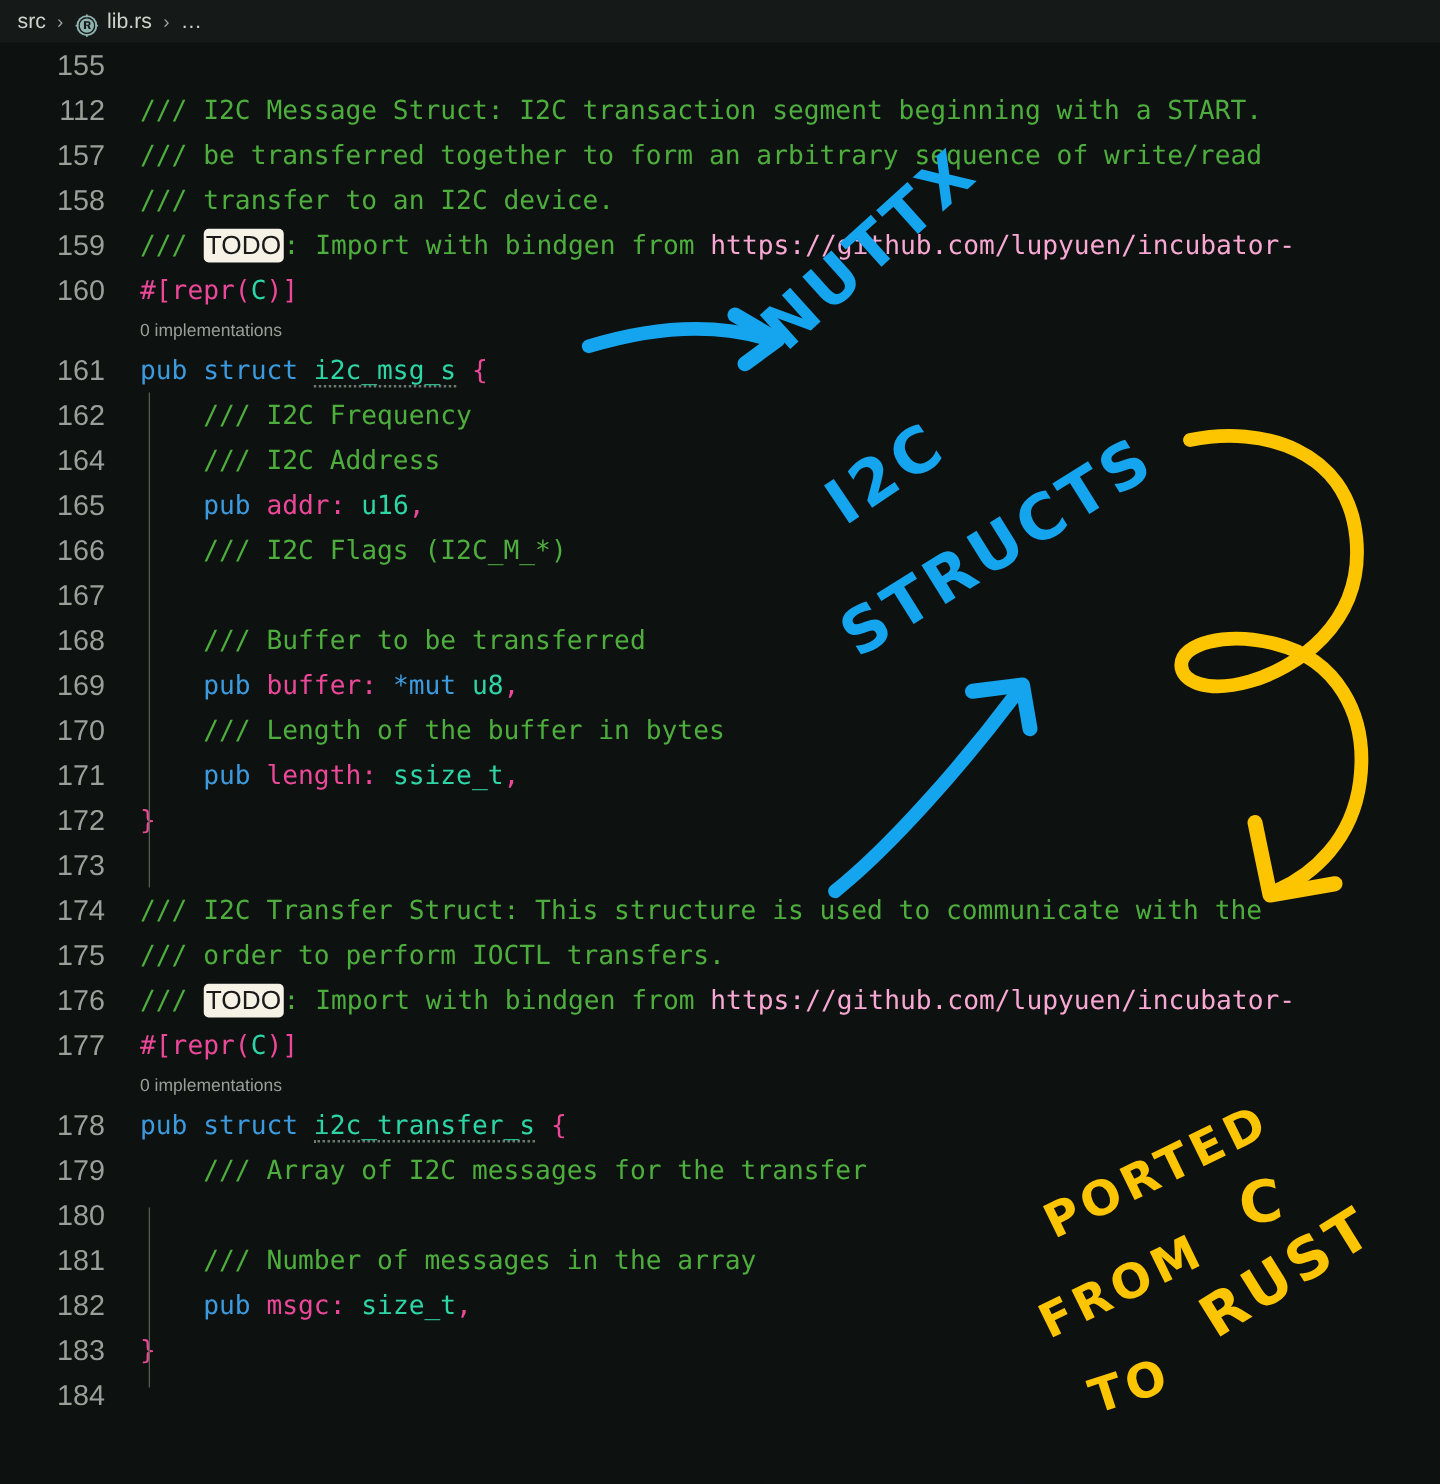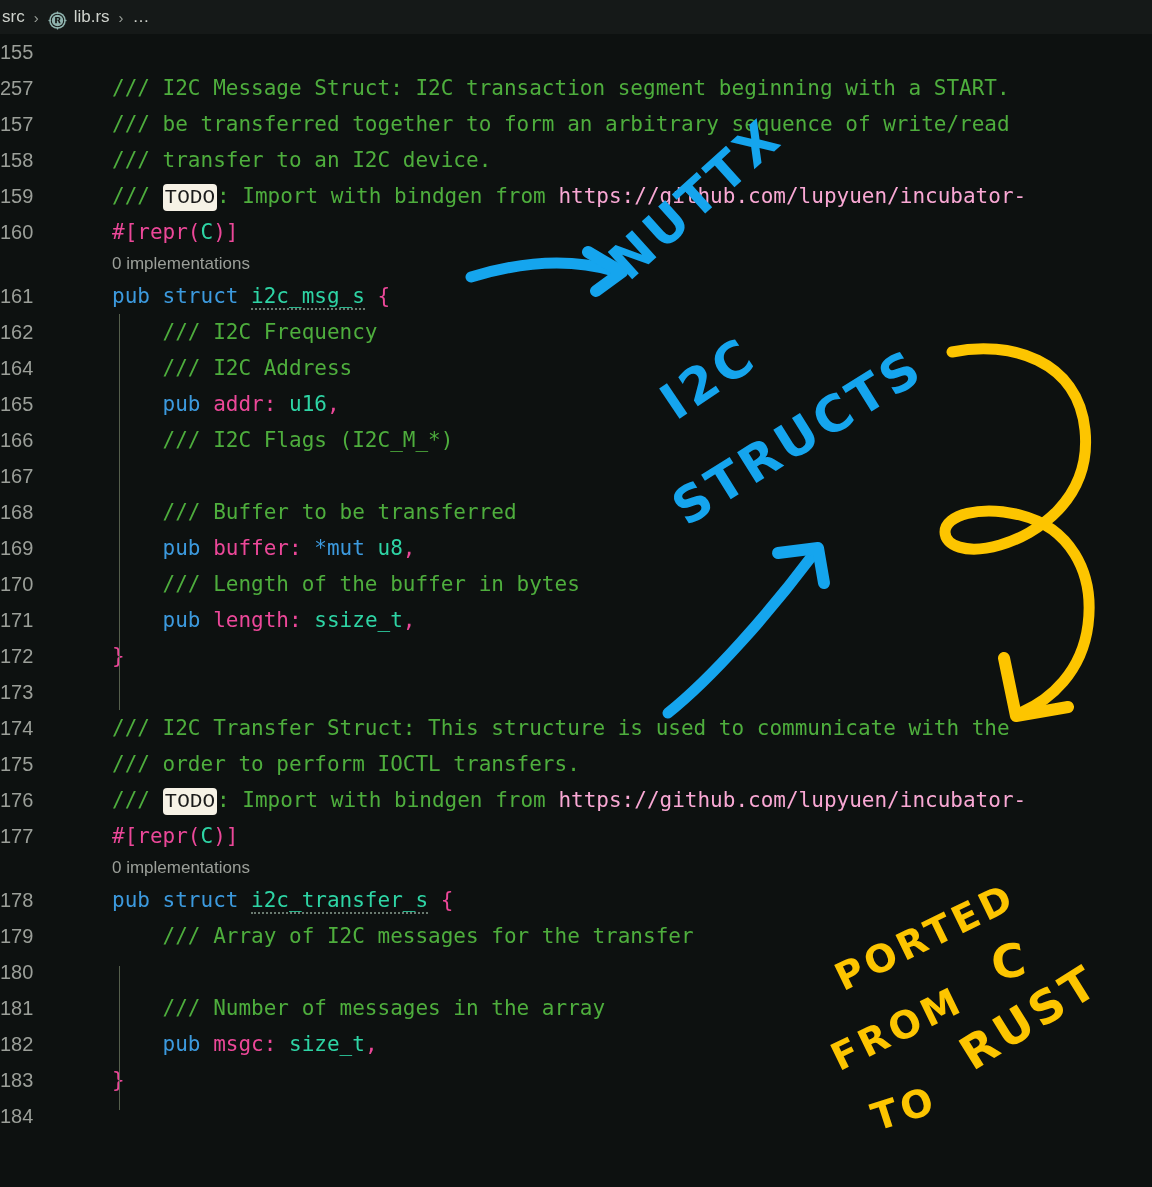--- a/index.html
+++ b/index.html
@@ -12,21 +12,21 @@
     overflow: hidden;
     font-family: "DejaVu Sans Mono", monospace;
   }
 
   
   #breadcrumb {
     position: absolute; top: 0; left: 0;
     width: 1152px; height: 34px;
     background: #151918;
     display: flex; align-items: center;
-    padding-left: 2px;
+    padding-left: 14px;
     box-sizing: border-box;
     font-family: "Liberation Sans", sans-serif;
     font-size: 17px;
     color: #cfd3cd;
     z-index: 5;
   }
   .crumb { white-space: nowrap; }
   .crumb-sep {
     color: #9aa09a;
     margin: 0 9px;
@@ -52,56 +52,56 @@
     position: relative;
     height: 36px;
     line-height: 36px;
     white-space: pre;
     font-family: "DejaVu Sans Mono", monospace;
     font-size: 21px;
   }
   .lnum {
     position: absolute;
     left: 0; width: 84px;
-    text-align: left;
+    text-align: right;
     color: #9b9f99;
     font-family: "Liberation Sans", sans-serif;
-    font-size: 20px;
+    font-size: 23px;
   }
   .ltext {
     position: absolute;
     left: 112px;
     white-space: pre;
   }
   .codelens {
     position: relative;
     height: 28px;
     line-height: 28px;
   }
   .codelens .cl-text {
     position: absolute;
     left: 112px;
     color: #9b9f99;
     font-family: "Liberation Sans", sans-serif;
-    font-size: 17px;
+    font-size: 14px;
   }
 
   
   .c-comment { color: #4eae3d; }
   .c-kw      { color: #3c9ade; }
   .c-type    { color: #2ed5a5; }
   .c-plain   { color: #ec4899; }
   .c-link    { color: #f9a8d4; text-underline-offset: 5px; }
   .c-struct  { color: #2ed5a5; border-bottom: 2px dotted #6a7a70; }
   .todo {
     background: #f6f2e6;
     color: #1a1a1a;
     border-radius: 4px;
     padding: 2px 2px;
-    font-family: Liberation Mono, monospace;
+    font-family: Liberation Sans, sans-serif;
   }
 
   
   .guide {
     position: absolute;
     width: 1px;
     background: #555f4c;
     z-index: 1;
   }
 
@@ -142,21 +142,21 @@
     </svg>
   </span>
   <span class="crumb">lib.rs</span>
   <span class="crumb-sep">›</span>
   <span class="crumb crumb-ellipsis">…</span>
 </div>
 
 <div id="editor">
   <div id="lines-root">
       <div class="line"><span class="lnum">155</span><span class="ltext"></span></div>
-      <div class="line"><span class="lnum">257</span><span class="ltext"><span class="c-comment">/// I2C Message Struct: I2C transaction segment beginning with a START.</span></span></div>
+      <div class="line"><span class="lnum">112</span><span class="ltext"><span class="c-comment">/// I2C Message Struct: I2C transaction segment beginning with a START.</span></span></div>
       <div class="line"><span class="lnum">157</span><span class="ltext"><span class="c-comment">/// be transferred together to form an arbitrary sequence of write/read</span></span></div>
       <div class="line"><span class="lnum">158</span><span class="ltext"><span class="c-comment">/// transfer to an I2C device.</span></span></div>
       <div class="line"><span class="lnum">159</span><span class="ltext"><span class="c-comment">/// </span><span class="todo">TODO</span><span class="c-comment">: Import with bindgen from </span><span class="c-link">https://github.com/lupyuen/incubator-</span></span></div>
       <div class="line"><span class="lnum">160</span><span class="ltext"><span class="c-plain">#[repr(</span><span class="c-type">C</span><span class="c-plain">)]</span></span></div>
       <div class="codelens">
         <span class="cl-text">0 implementations</span>
       </div>
       <div class="line"><span class="lnum">161</span><span class="ltext"><span class="c-kw">pub struct </span><span class="c-struct">i2c_msg_s</span><span class="c-plain"> {</span></span></div>
       <div class="line"><span class="lnum">162</span><span class="ltext"><span class="c-comment">    /// I2C Frequency</span></span></div>
       <div class="line"><span class="lnum">164</span><span class="ltext"><span class="c-comment">    /// I2C Address</span></span></div>

